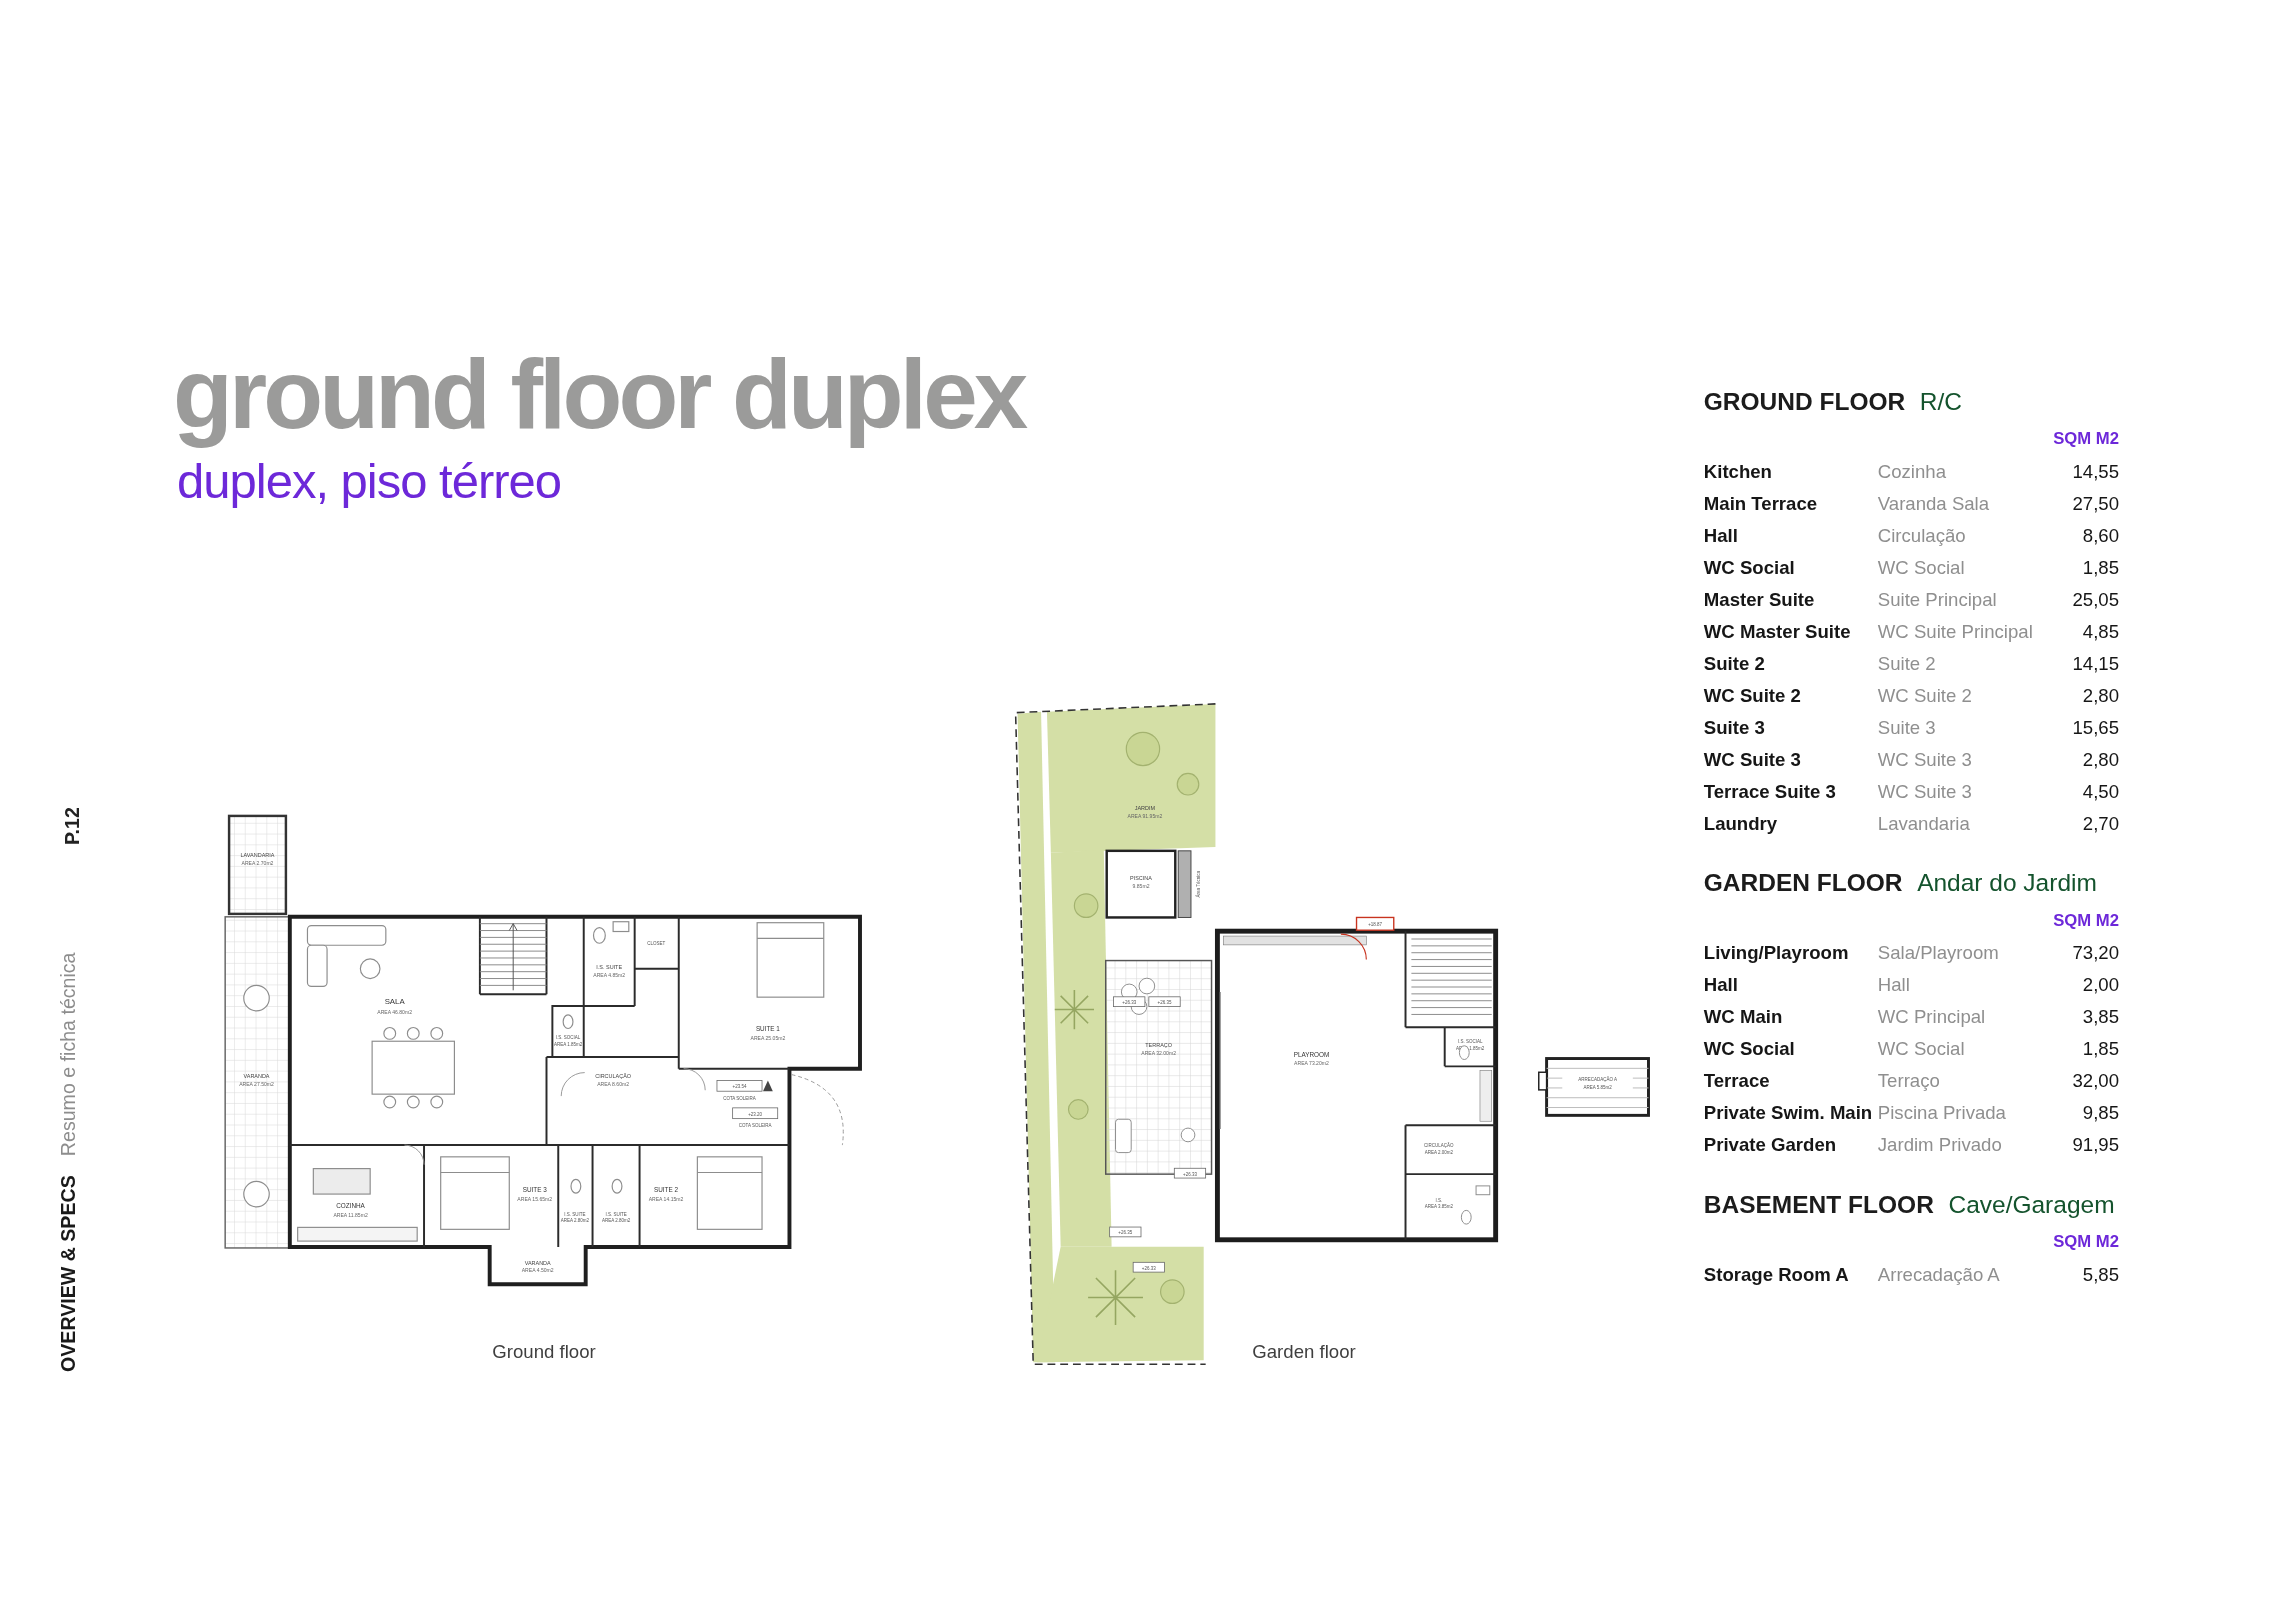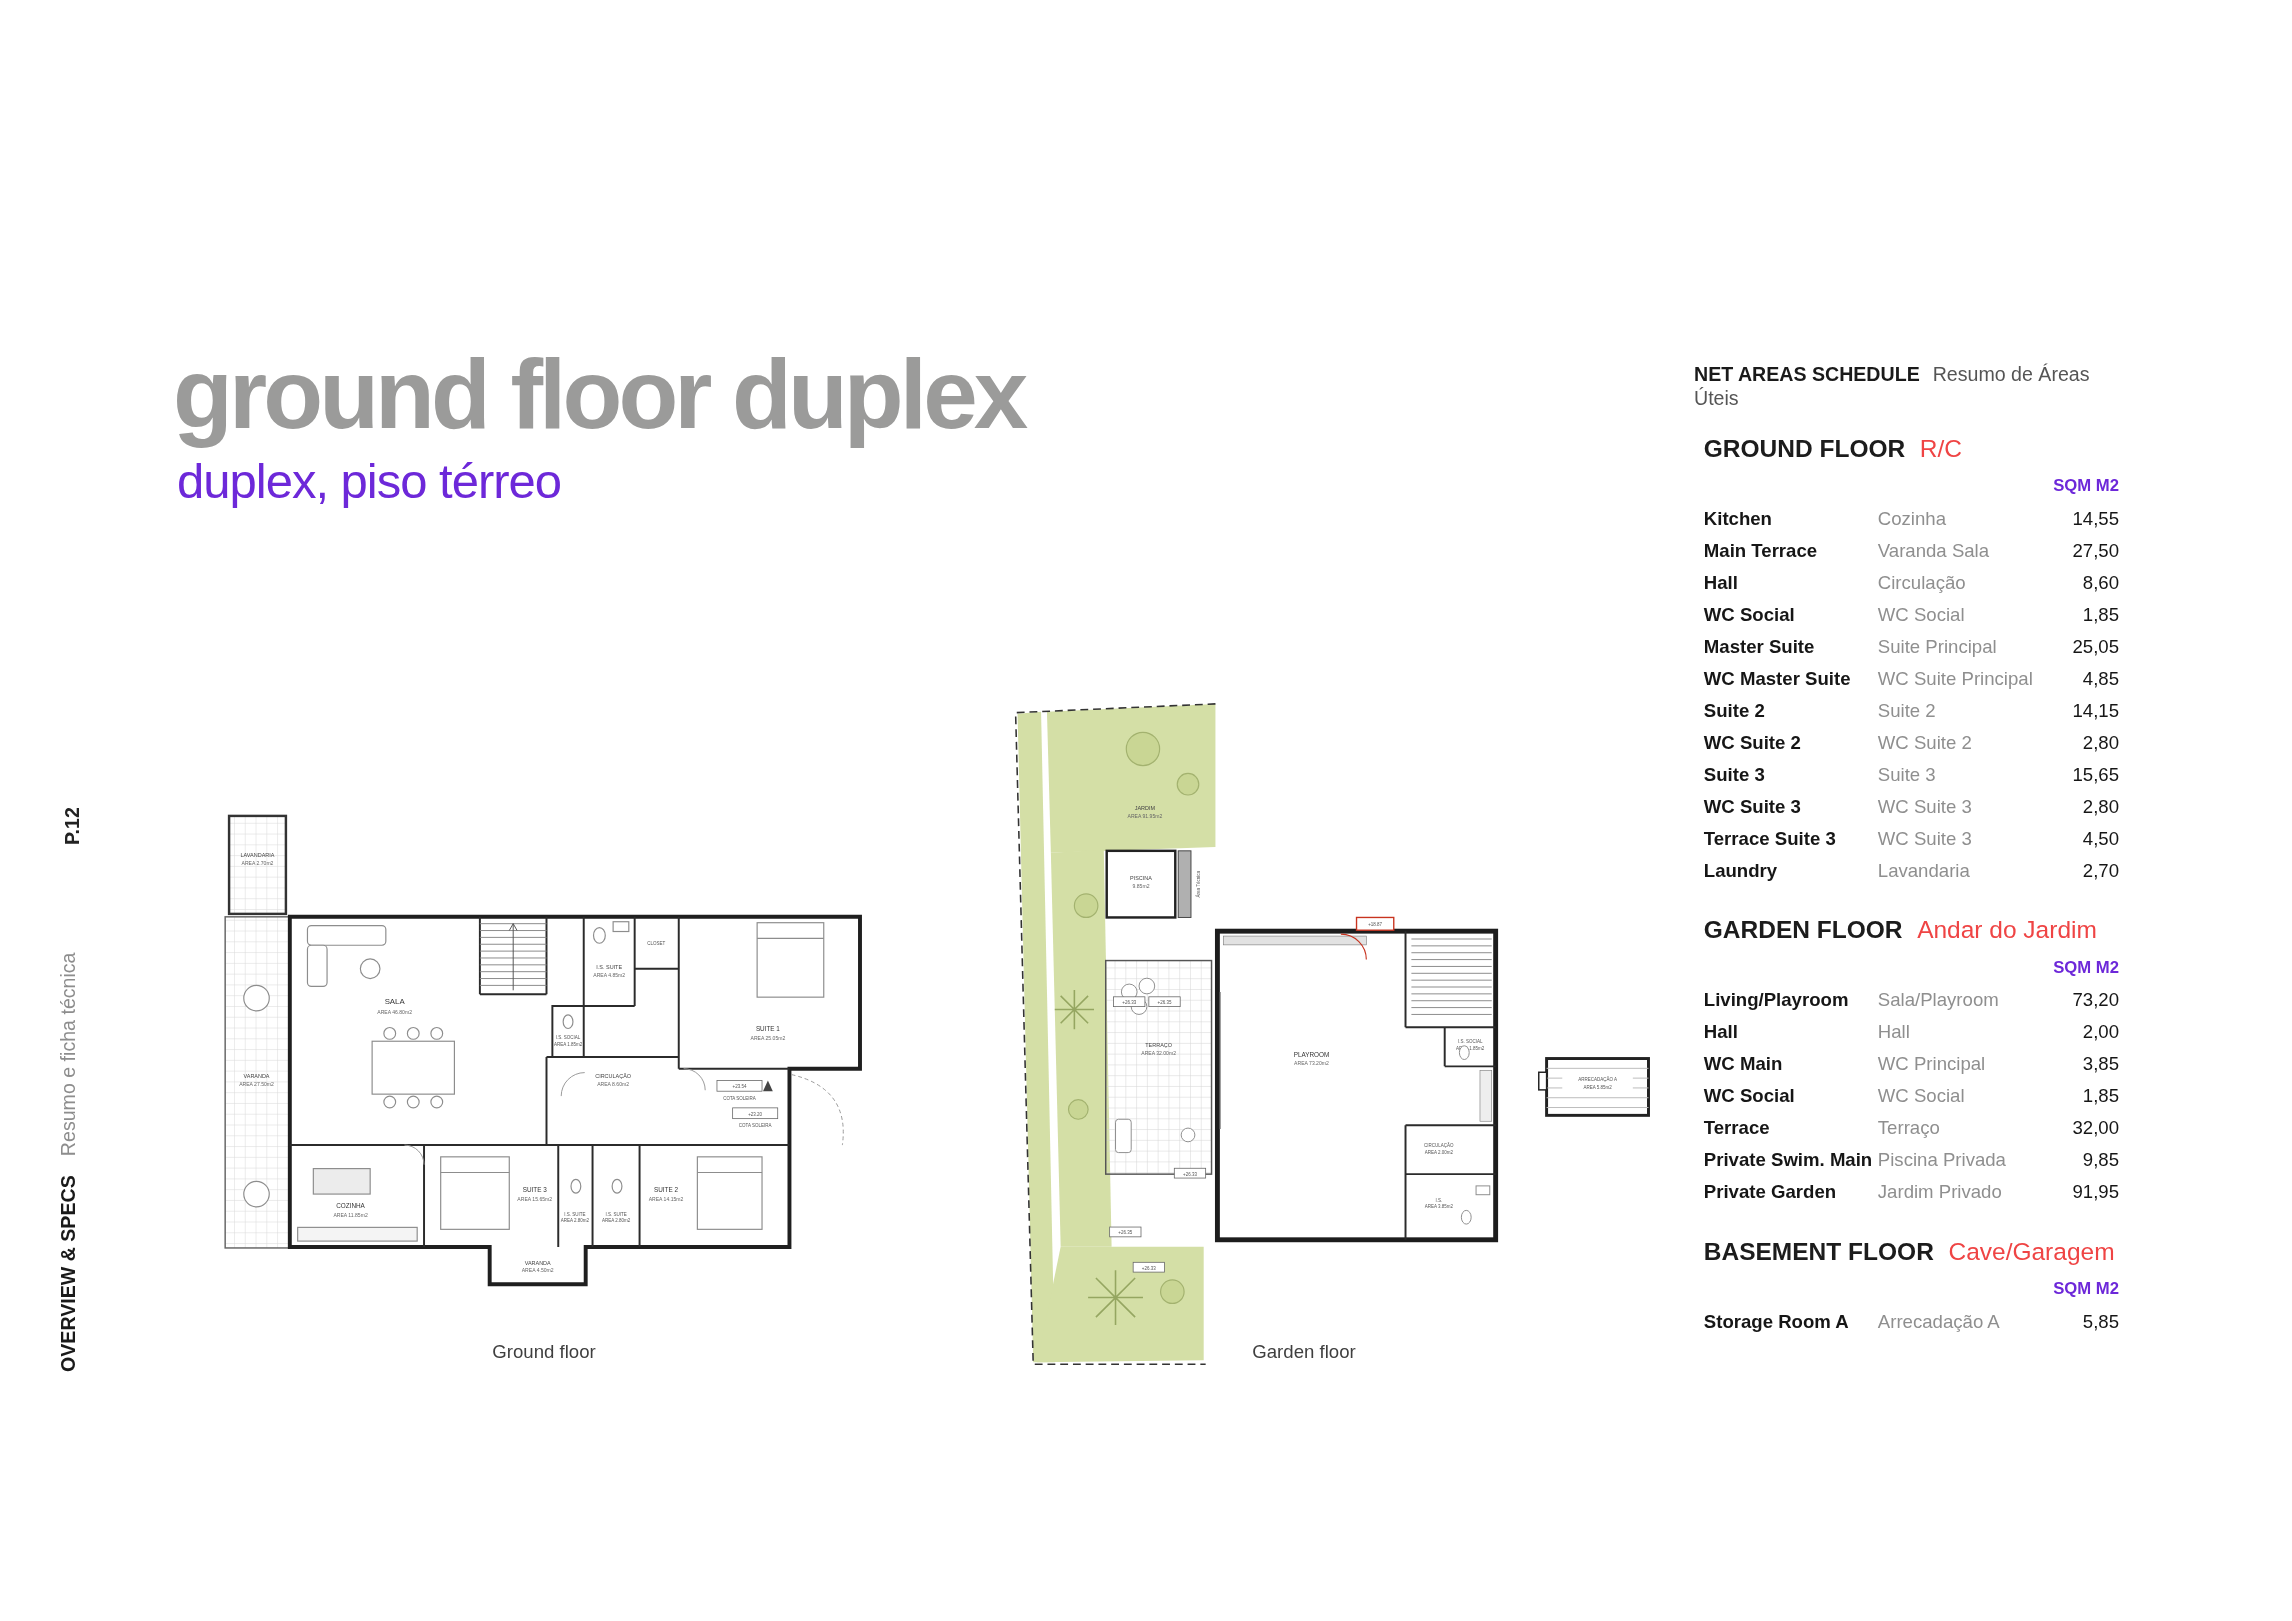--- a/index.html
+++ b/index.html
@@ -50,21 +50,21 @@
   .caption-ground { left:446px; top:1341px; width:196px; }
   .caption-garden { left:1206px; top:1341px; width:196px; }
 
   
   .schedule { position:absolute; left:1694px; top:363px; width:425px; font-size:18.6px; }
   .sched-header { line-height:23.5px; }
   .sh-bold  { font-weight:bold; font-size:19.6px; color:#1a1a1a; }
   .sh-light { font-size:19.6px; color:#555; margin-left:7.8px; }
   .sec-heading { margin-top:23.5px; font-size:24.5px; line-height:29px; padding-left:9.8px; }
   .sec-name { font-weight:bold; color:#1c1c1c; }
-  .sec-sub  { color:#ef4444; margin-left:7.8px; }
+  .sec-sub  { color:#14532d; margin-left:7.8px; }
   .sec-unit { margin-top:13.7px; font-size:16.7px; font-weight:bold; text-align:right; color:#6d28d9; line-height:19.6px; }
   .rows { margin-top:11.8px; }
   .arow { display:flex; align-items:flex-start; min-height:32px; line-height:21.6px; padding-left:9.8px; }
   .c-en { width:174px; font-weight:bold; color:#161616; }
   .c-pt { width:173px; color:#8f8f8f; line-height:19.6px; padding-top:1px; }
   .c-val { flex:1; text-align:right; color:#161616; }
 </style>
 </head>
 <body>
 
@@ -291,24 +291,20 @@
       <text x="614" y="391" class="l3" text-anchor="middle">ARRECADAÇÃO A</text>
       <text x="614" y="399" class="l3" text-anchor="middle">AREA 5.85m2</text>
       <rect x="554" y="382" width="8" height="18" fill="#ffffff" stroke="#222" stroke-width="1.5"></rect>
     </g>
   </svg>
 
   <div class="plan-caption caption-ground">Ground floor</div>
   <div class="plan-caption caption-garden">Garden floor</div>
 
   <div class="schedule">
-    <div class="sched-header">
-      <span class="sh-bold">NET AREAS SCHEDULE</span>
-      <span class="sh-light">Resumo de Áreas Úteis</span>
-    </div>
 
     <div class="sec">
       <div class="sec-heading">
         <span class="sec-name">GROUND FLOOR</span>
         <span class="sec-sub">R/C</span>
       </div>
       <div class="sec-unit">SQM M2</div>
       <div class="rows">
           <div class="arow">
             <span class="c-en">Kitchen</span>

